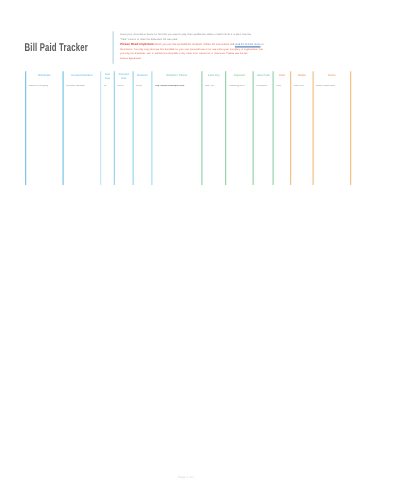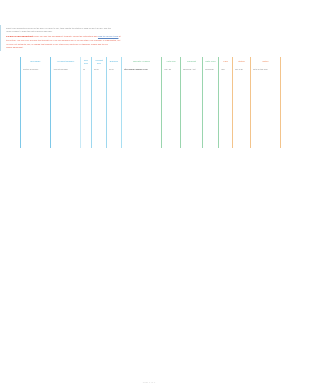--- a/index.html
+++ b/index.html
@@ -171,20 +171,23 @@
     letter-spacing: 0.08px;
   }
 </style>
 </head>
 <body>
 
 <div class="page">
 
   <div class="header">
 
+    <div class="title-cell">
+      <div class="doc-title">Bill Paid Tracker</div>
+    </div>
 
     <div class="header-divider"></div>
 
     <div class="instructions">
       <div class="instr-line muted">Insert your information below for the bills you need to pay, then update the status of each bill as it is paid. Use the</div>
       <div class="instr-line muted">"Paid" column to mark the date each bill was paid.</div>
 
       <div class="instr-warn">
         <b>Please Read Important</b>
         <span>before you use this spreadsheet template. Follow the instructions and</span>

